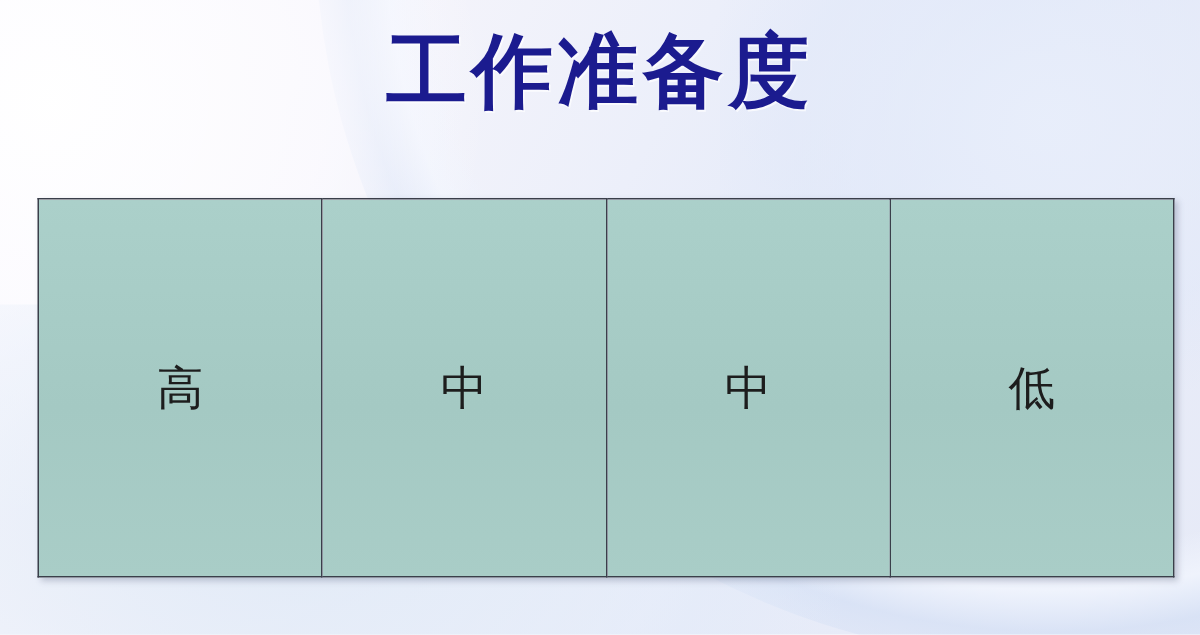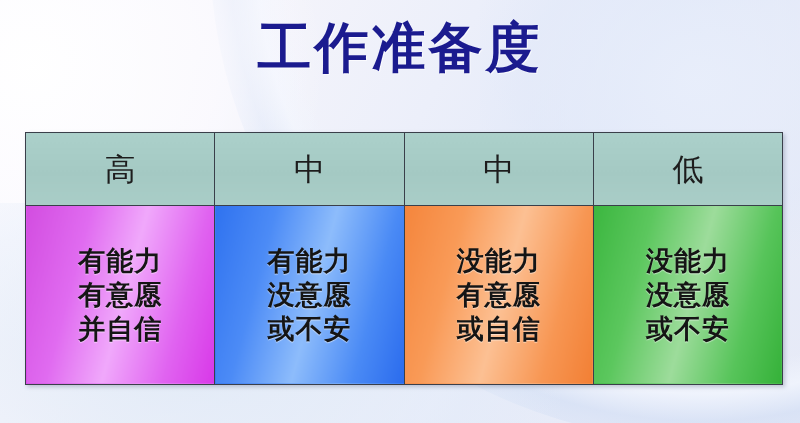--- a/index.html
+++ b/index.html
@@ -195,38 +195,16 @@
   <div class="slide-title">工作准备度</div>
 
   <table class="matrix">
     <tbody>
       <tr class="row-level">
         <td>高</td>
         <td>中</td>
         <td>中</td>
         <td>低</td>
       </tr>
-      <tr class="row-desc">
-        <td class="desc-r4">
-          <span class="desc-lines">有能力
-有意愿
-并自信</span>
-        </td>
-        <td class="desc-r3">
-          <span class="desc-lines">有能力
-没意愿
-或不安</span>
-        </td>
-        <td class="desc-r2">
-          <span class="desc-lines">没能力
-有意愿
-或自信</span>
-        </td>
-        <td class="desc-r1">
-          <span class="desc-lines">没能力
-没意愿
-或不安</span>
-        </td>
-      </tr>
     </tbody>
   </table>
 
 </div>
 
 </body></html>

